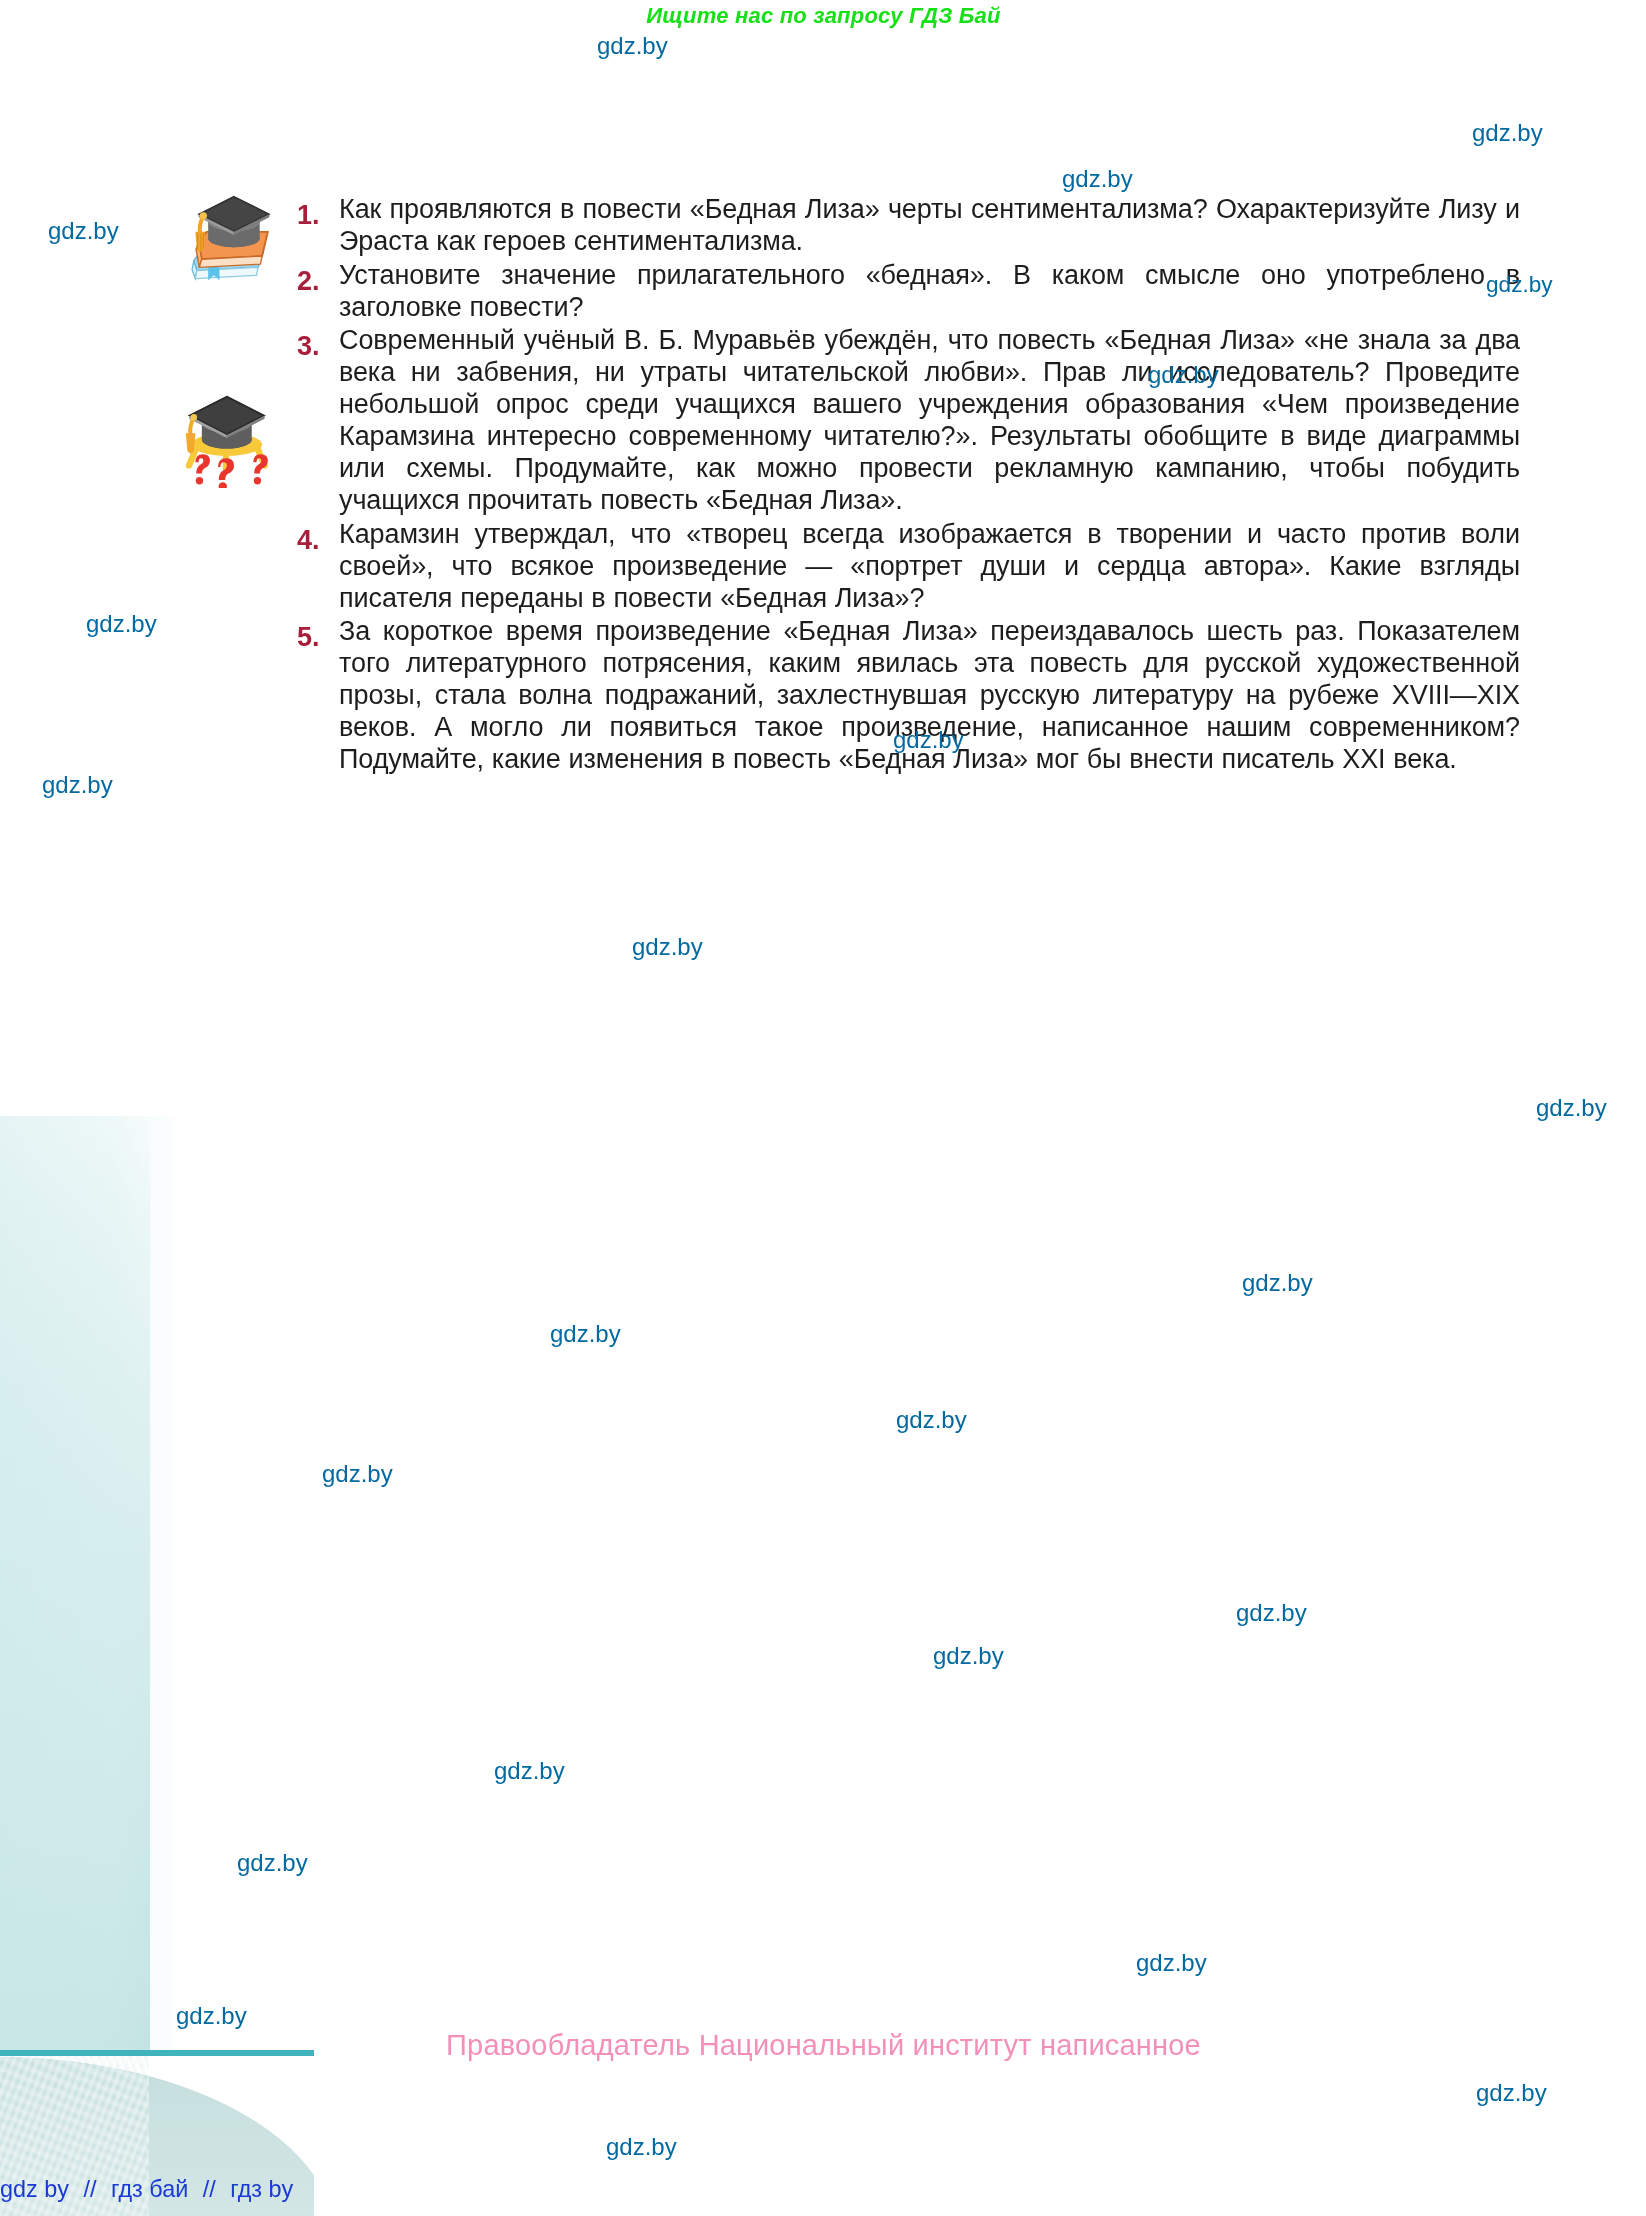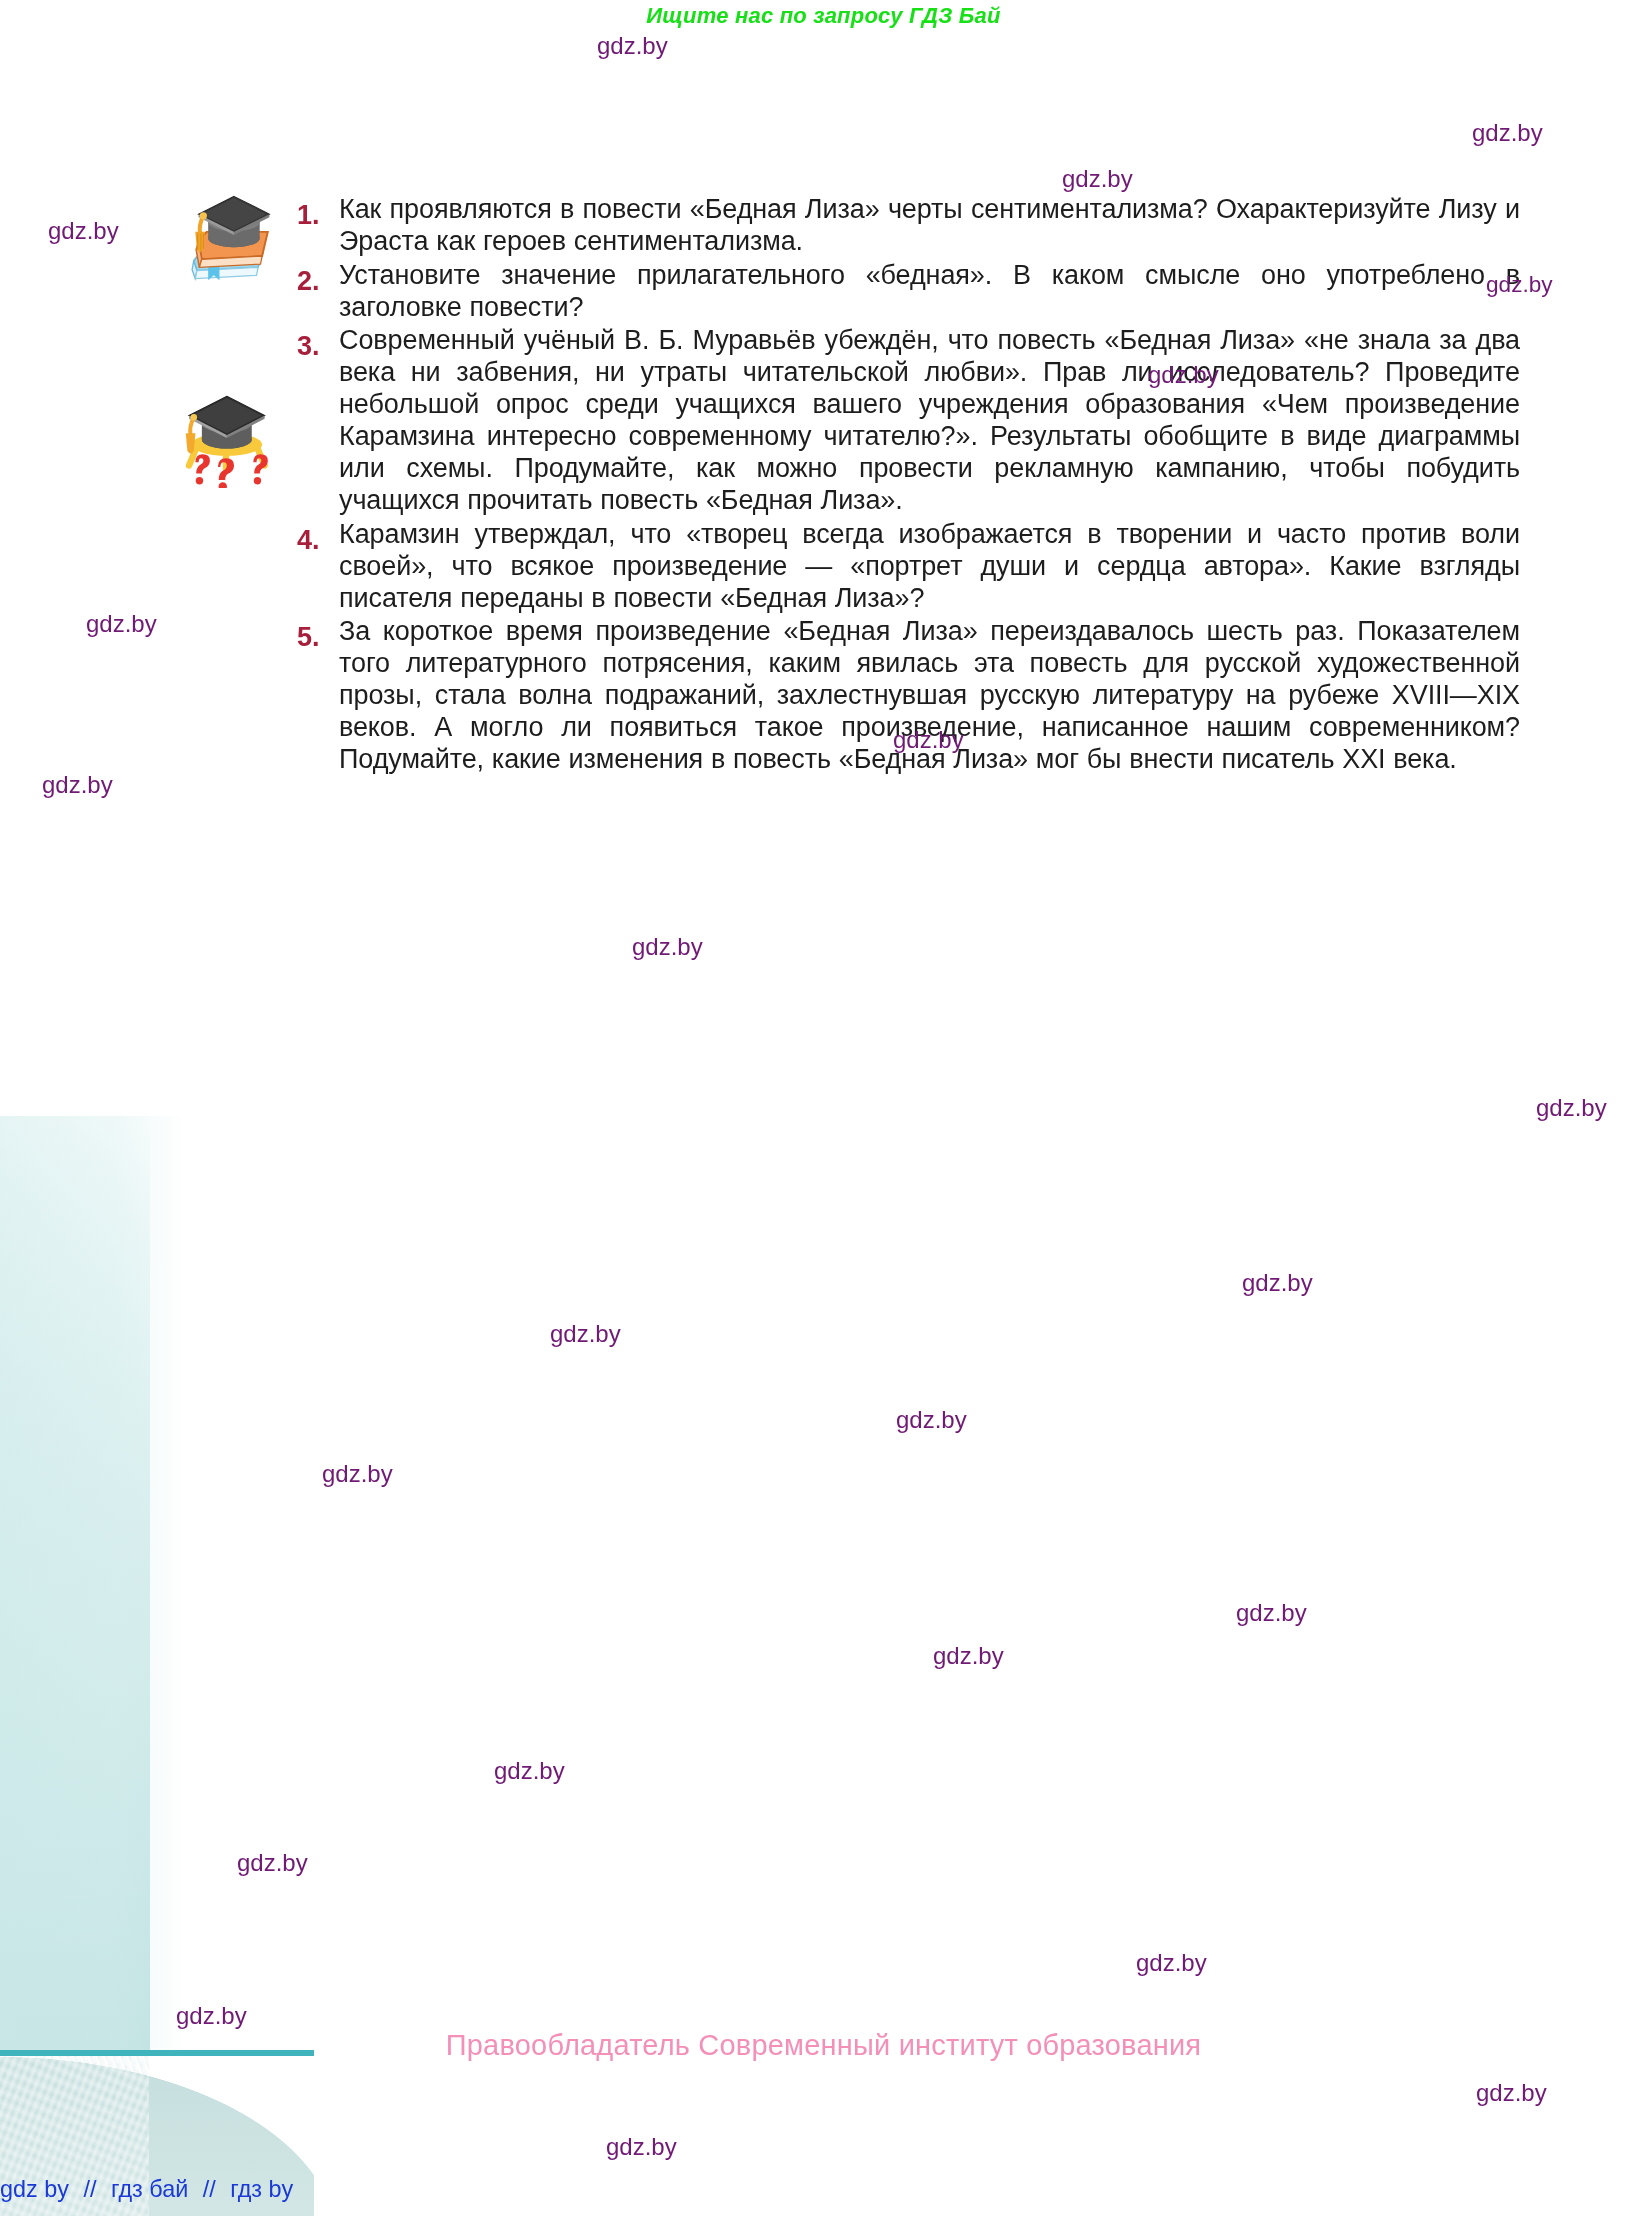--- a/index.html
+++ b/index.html
@@ -89,21 +89,21 @@
     font-size: 22px;
     font-weight: bold;
     font-family: "Liberation Sans", sans-serif;
     letter-spacing: 0.2px;
     font-style: italic;
   }
 
   
   .wm {
     position: absolute;
-    color: #701a75;
+    color: #0369a1;
     font-family: "Liberation Sans", sans-serif;
     white-space: nowrap;
     pointer-events: none;
   }
 
   
   .list {
     position: absolute;
     left: 297px;
     top: 193px;
@@ -295,21 +295,21 @@
     <div class="wm" style="left: 1236px; top: 1599px; font-size: 24px;">gdz.by</div>
     <div class="wm" style="left: 933px; top: 1642px; font-size: 24px;">gdz.by</div>
     <div class="wm" style="left: 494px; top: 1757px; font-size: 24px;">gdz.by</div>
     <div class="wm" style="left: 237px; top: 1849px; font-size: 24px;">gdz.by</div>
     <div class="wm" style="left: 1136px; top: 1949px; font-size: 24px;">gdz.by</div>
     <div class="wm" style="left: 176px; top: 2002px; font-size: 24px;">gdz.by</div>
     <div class="wm" style="left: 1476px; top: 2079px; font-size: 24px;">gdz.by</div>
     <div class="wm" style="left: 606px; top: 2133px; font-size: 24px;">gdz.by</div>
   </div>
 
-<div class="rights">Правообладатель Современный институт образования</div>
+<div class="rights">Правообладатель Национальный институт написанное</div>
 
 <div class="footer">
   <span>gdz by</span>
   <span class="sep">//</span>
   <span>гдз бай</span>
   <span class="sep">//</span>
   <span>гдз by</span>
 </div>
 
 

